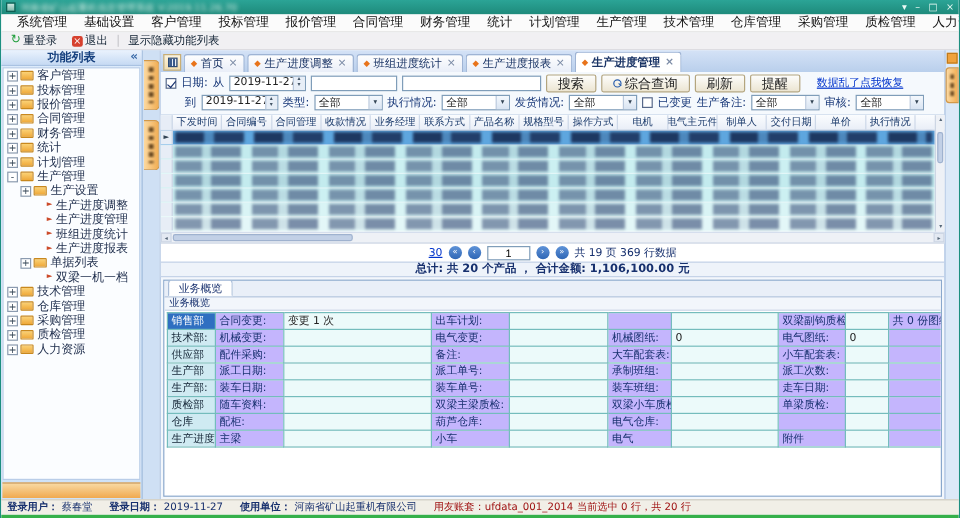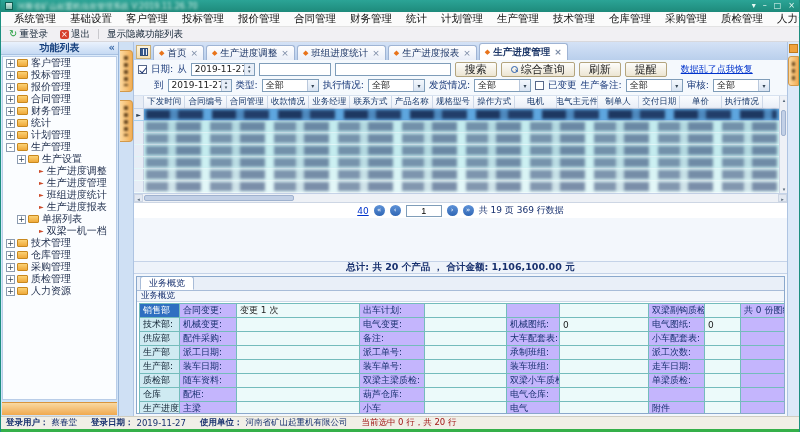--- a/index.html
+++ b/index.html
@@ -93,21 +93,21 @@
   .varr{position:absolute;left:0;width:8px;height:8px;font-size:5px;color:#567;text-align:center;line-height:8px;}
   .hscroll{height:9px;flex:none;background:#eef1f6;border-bottom:1px solid #cdd6e4;position:relative;}
   .harr{position:absolute;top:0;width:9px;height:8px;font-size:5px;color:#567;text-align:center;line-height:8px;background:#e3e9f2;border:1px solid #cdd6e4;}
   .hthumb{position:absolute;top:1px;left:10px;width:150px;height:6px;background:#c2d0e6;border:1px solid #9fb2cf;border-radius:2px;}
 
   
   .pager{height:15px;flex:none;display:flex;align-items:center;justify-content:center;gap:5px;background:#fff;font-size:9px;color:#17306e;}
   .psize{color:#0033cc;text-decoration:underline;}
   .pbtn{width:11px;height:11px;border-radius:50%;background:linear-gradient(#5f93d8,#2f66b5);color:#fff;font-size:7px;line-height:10px;text-align:center;}
   .pinput{width:36px;height:12px;border:1px solid #7f9db9;text-align:center;font-size:9px;}
-  .summary{height:13px;flex:none;background:#eef3fa;border-top:1px solid #c5d3e8;border-bottom:1px solid #c5d3e8;display:flex;align-items:center;justify-content:center;font-size:9.5px;font-weight:bold;color:#17306e;margin-top:43px;}
+  .summary{height:13px;flex:none;background:#eef3fa;border-top:1px solid #c5d3e8;border-bottom:1px solid #c5d3e8;display:flex;align-items:center;justify-content:center;font-size:9.5px;font-weight:bold;color:#17306e;}
 
   
   .detail{flex:1;min-height:0;margin:2px;border:1px solid #8aa8cc;background:#fff;display:flex;flex-direction:column;overflow:hidden;}
   .dtabrow{height:14px;flex:none;background:#e9eff8;border-bottom:1px solid #a8bcd8;display:flex;align-items:flex-end;padding-left:3px;}
   .dtab{height:14px;padding:0 8px;background:#fff;border:1px solid #a8bcd8;border-bottom:1px solid #fff;border-radius:3px 3px 0 0;font-size:9px;color:#17306e;display:flex;align-items:center;}
   .dhead{height:11px;flex:none;background:#f2f6fb;border-bottom:1px solid #cdd8e8;font-size:8.5px;color:#17306e;display:flex;align-items:center;padding-left:4px;}
   .dgridwrap{flex:1;overflow:hidden;padding:1px 2px;}
   table.dgrid{border-collapse:collapse;table-layout:fixed;width:648px;}
   .dgrid td{border:1px solid #74bcbc;height:12px;font-size:9px;padding:0 3px;white-space:nowrap;overflow:hidden;}
   .dgrid td.dept{background:#cfeaf2;color:#123;}
@@ -459,21 +459,21 @@
           <span class="varr" style="bottom:0">▾</span>
         </div>
       </div>
       <div class="hscroll">
         <span class="harr" style="left:0">◂</span>
         <span class="hthumb"></span>
         <span class="harr" style="right:0">▸</span>
       </div>
 
       <div class="pager">
-        <span class="psize">40</span>
+        <span class="psize">30</span>
         <span class="pbtn">«</span>
         <span class="pbtn">‹</span>
         <input class="pinput" value="1" style="">
         <span class="pbtn">›</span>
         <span class="pbtn">»</span>
         <span>共 19 页 369 行数据</span>
       </div>
 
       <div class="summary">
         <span>总计: 共 20 个产品 ，  合计金额: 1,106,100.00 元</span>
@@ -616,17 +616,18 @@
   <div class="statusbar">
     <span class="stlabel">登录用户：</span>
     <span>蔡春堂</span>
     <span style="width:8px"></span>
     <span class="stlabel">登录日期：</span>
     <span>2019-11-27</span>
     <span style="width:8px"></span>
     <span class="stlabel">使用单位：</span>
     <span>河南省矿山起重机有限公司</span>
     <span style="width:8px"></span>
+    <span class="stred">用友账套：ufdata_001_2014</span>
     <span class="stred">当前选中 0 行，共 20 行</span>
   </div>
   <div class="greenline"></div>
 
 </div>
 
 </body></html>

